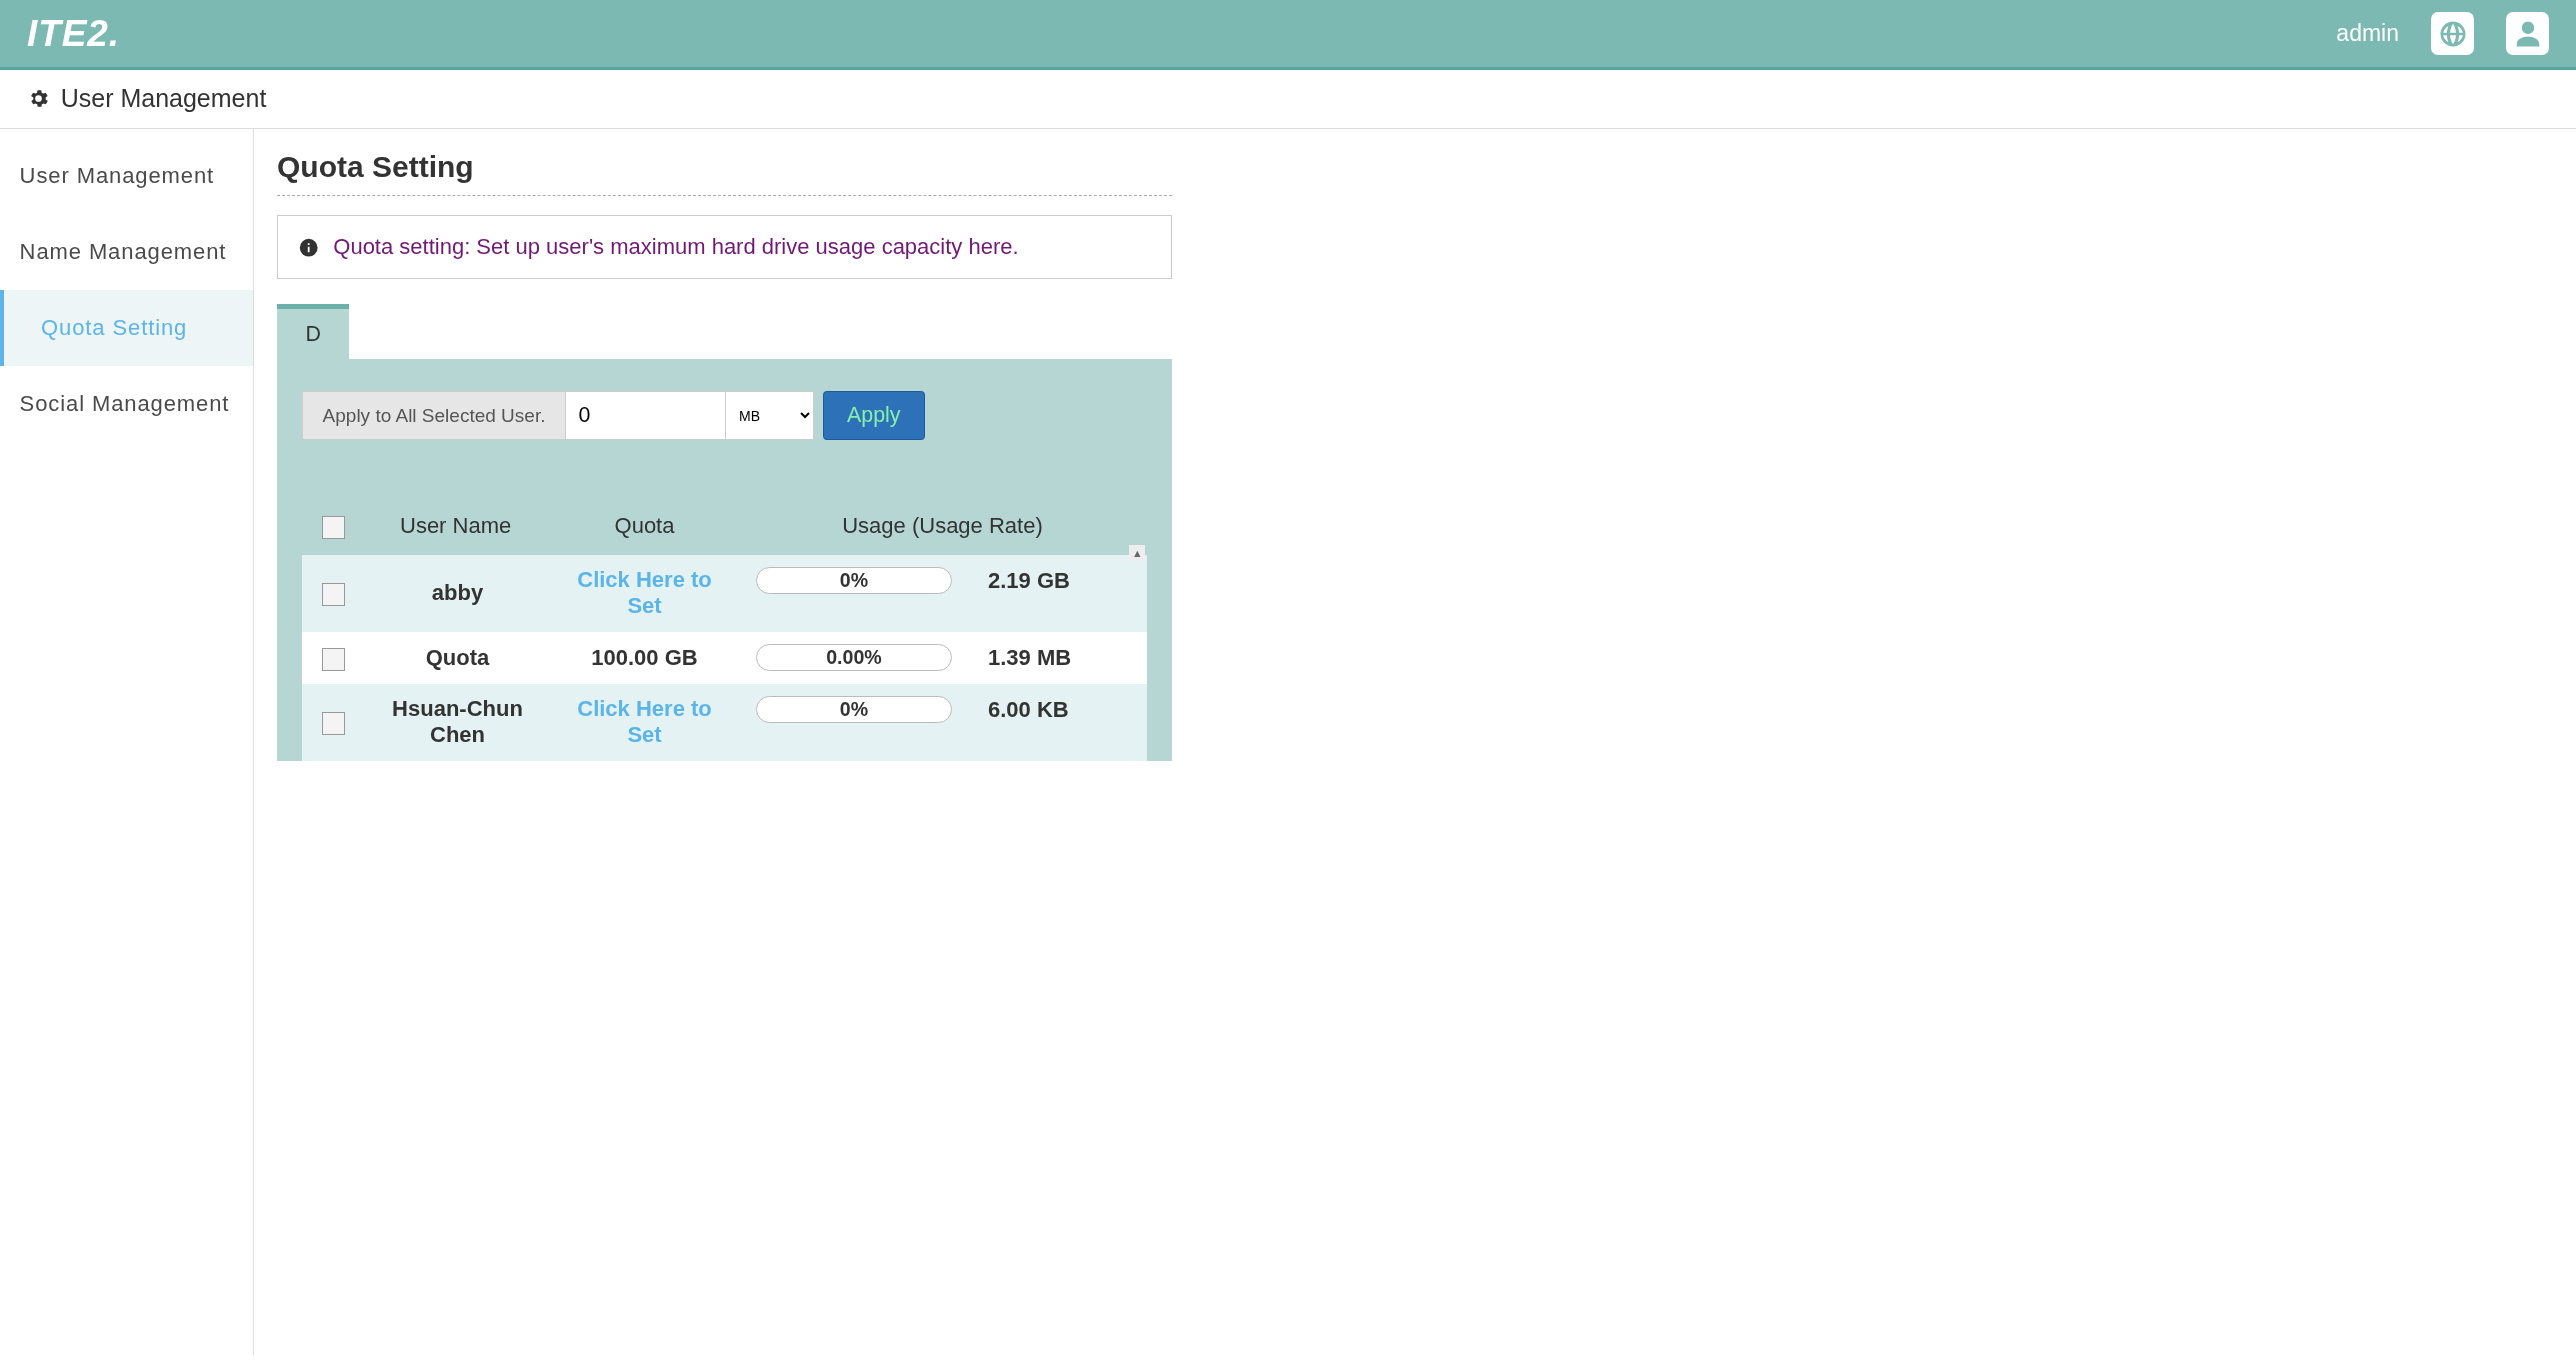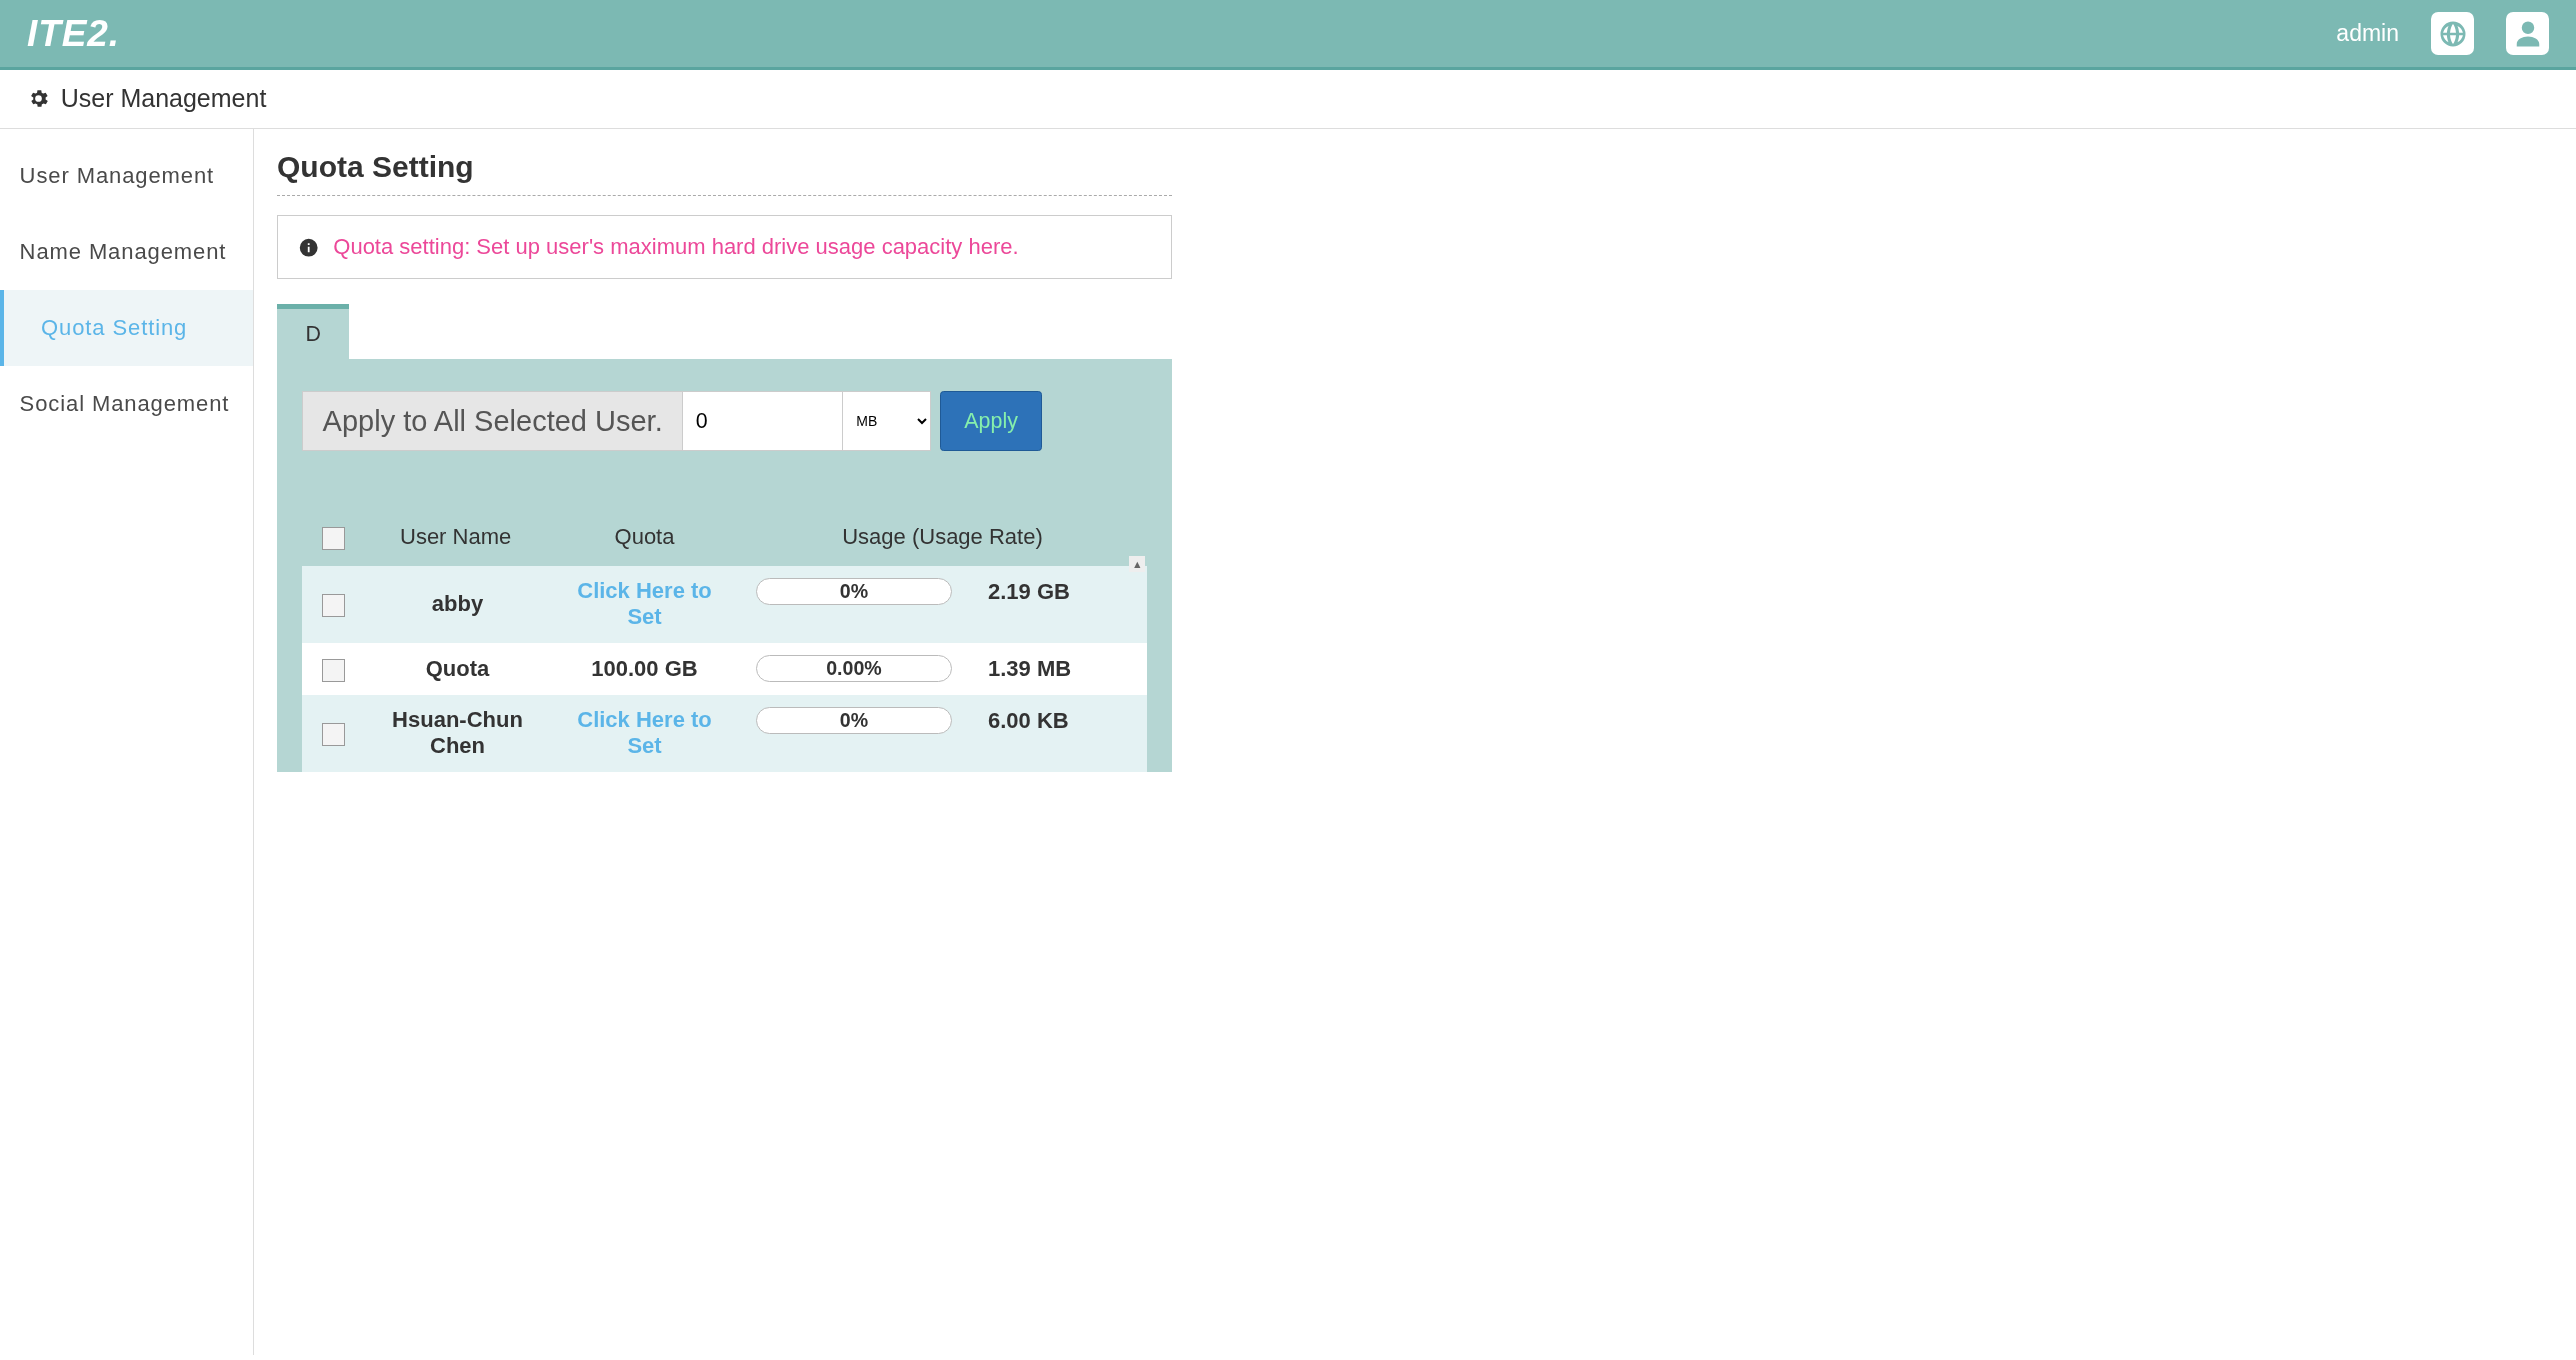--- a/index.html
+++ b/index.html
@@ -90,21 +90,21 @@
     }
     .title-rule {
       border: none;
       border-top: 0.9px dashed #aaa;
       margin-bottom: 19.6px;
     }
     .info-box {
       border: 0.9px solid #ccc;
       padding: 18px 19.6px;
       font-size: 22px;
-      color: #ec4899;
+      color: #701a75;
       display: flex;
       align-items: center;
       gap: 14.3px;
       margin-bottom: 25px;
     }
     .info-icon {
       width: 21.4px; height: 21.4px;
       fill: #333;
     }
     .tab-row { display: flex; align-items: flex-end; }
@@ -122,21 +122,21 @@
     }
     .apply-row {
       display: flex;
       align-items: stretch;
       margin-bottom: 62px;
     }
     .apply-label {
       background: #e6e6e6;
       border: 0.9px solid #ccc;
       padding: 12.5px 19.6px;
-      font-size: 29px;
+      font-size: 19px;
       color: #555;
       border-right: none;
     }
     .apply-input {
       border: 0.9px solid #ccc;
       border-right: none;
       width: 160px;
       font-size: 21.4px;
       padding: 0 12.5px;
       outline: none;

